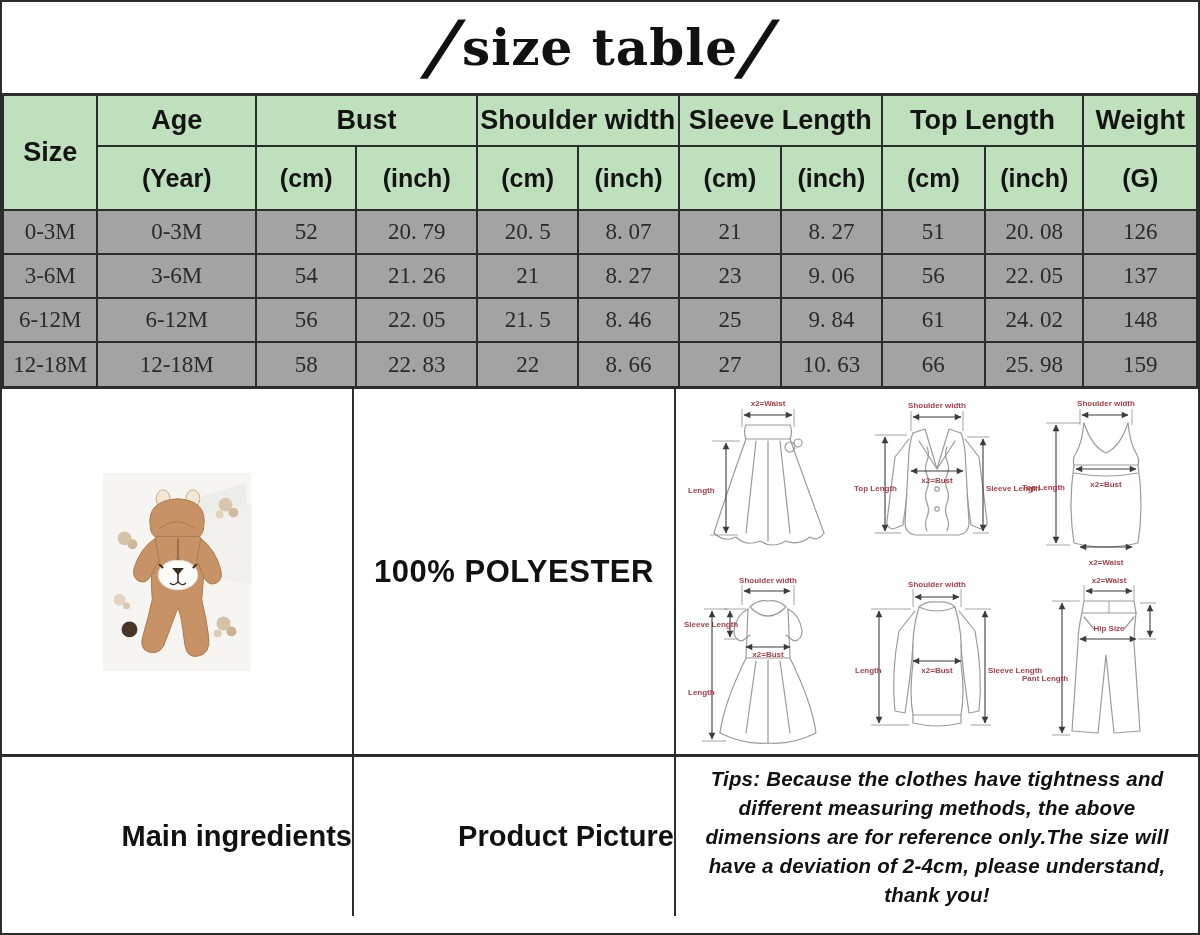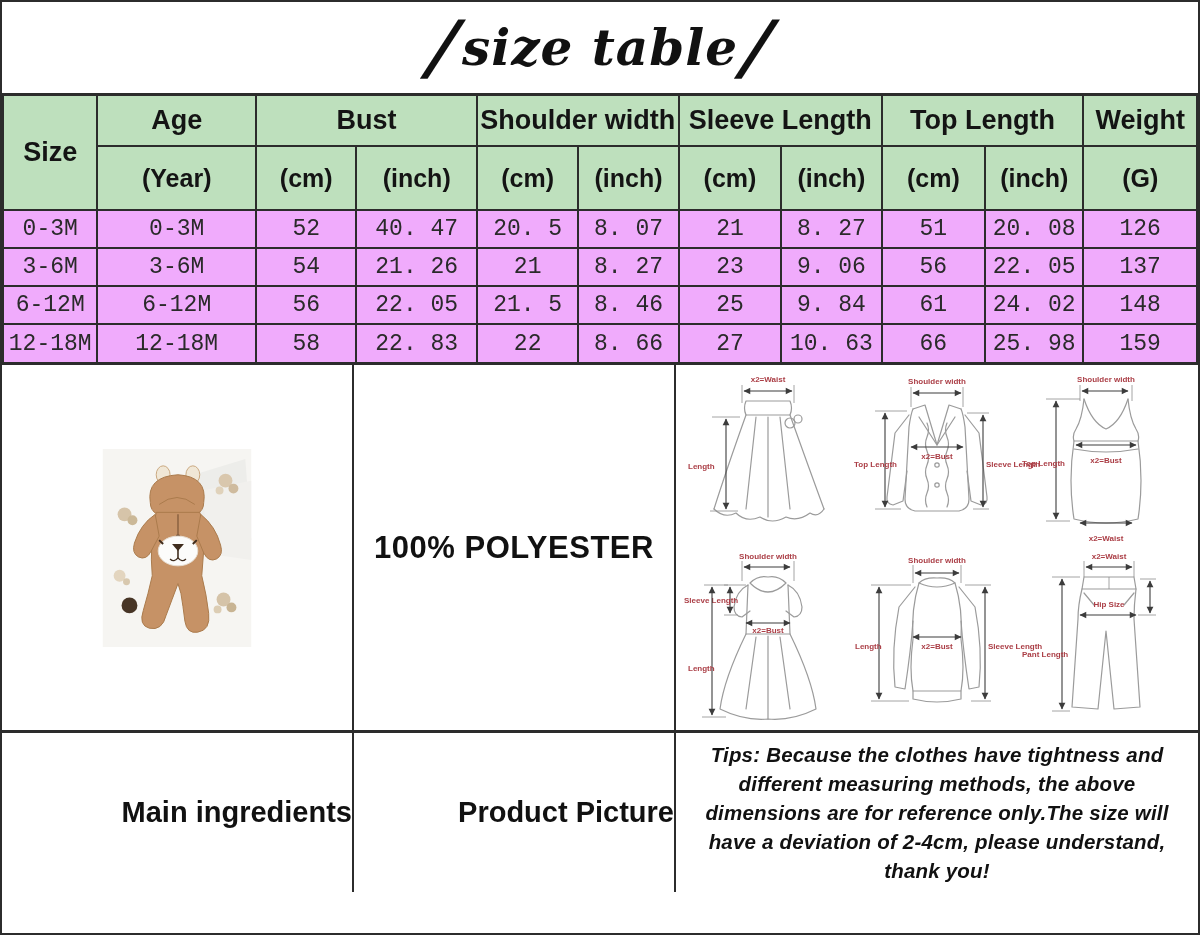--- a/index.html
+++ b/index.html
@@ -13,21 +13,21 @@
   }
   
   .title-bar {
     height:94px;
     display:flex; align-items:center; justify-content:center;
     border-bottom:3px solid #2c2c2c;
     background:#fff;
   }
   .title-text {
     font-family:"DejaVu Serif", serif;
-    font-style:italic; font-weight:bold;
+    font-weight:bold;
     font-size:50px; color:#111; letter-spacing:1px;
   }
   .title-slash {
     font-family:"DejaVu Serif", serif;
     font-style:italic; font-weight:bold;
     font-size:72px; color:#111;
     transform:skewX(-8deg); display:inline-block;
     line-height:0.9; margin:0 6px;
   }
   
@@ -38,22 +38,22 @@
     border:2px solid #2c2c2c; text-align:center; vertical-align:middle;
     overflow:hidden; white-space:nowrap;
   }
   table.size-table thead th {
     background:#bee0bd; color:#141414;
     font-weight:bold; font-size:27px; height:50px;
   }
   table.size-table thead tr.subrow th { font-size:25px; height:64px; }
   table.size-table thead th { border-top:none; }
   table.size-table tbody td {
-    font-family:Liberation Mono, monospace;
-    font-size:23px; color:#2a2a2a; height:38px; background:#f0abfc;
+    font-family:Liberation Serif, serif;
+    font-size:23px; color:#2a2a2a; height:44px; background:#a3a3a3;
   }
   table.size-table tbody tr:last-child td { border-bottom:none; }
   
   .bottom {
     display:grid;
     grid-template-columns:352px 322px 1fr;
     grid-template-rows:368px 1fr;
     border-top:3px solid #2c2c2c;
     height:530px;
   }
@@ -140,21 +140,21 @@
         <th>(cm)</th>
         <th>(inch)</th>
         <th>(G)</th>
       </tr>
     </thead>
     <tbody>
       <tr>
         <td>0-3M</td>
         <td>0-3M</td>
         <td>52</td>
-        <td>40. 47</td>
+        <td>20. 79</td>
         <td>20. 5</td>
         <td>8. 07</td>
         <td>21</td>
         <td>8. 27</td>
         <td>51</td>
         <td>20. 08</td>
         <td>126</td>
       </tr>
       <tr>
         <td>3-6M</td>

